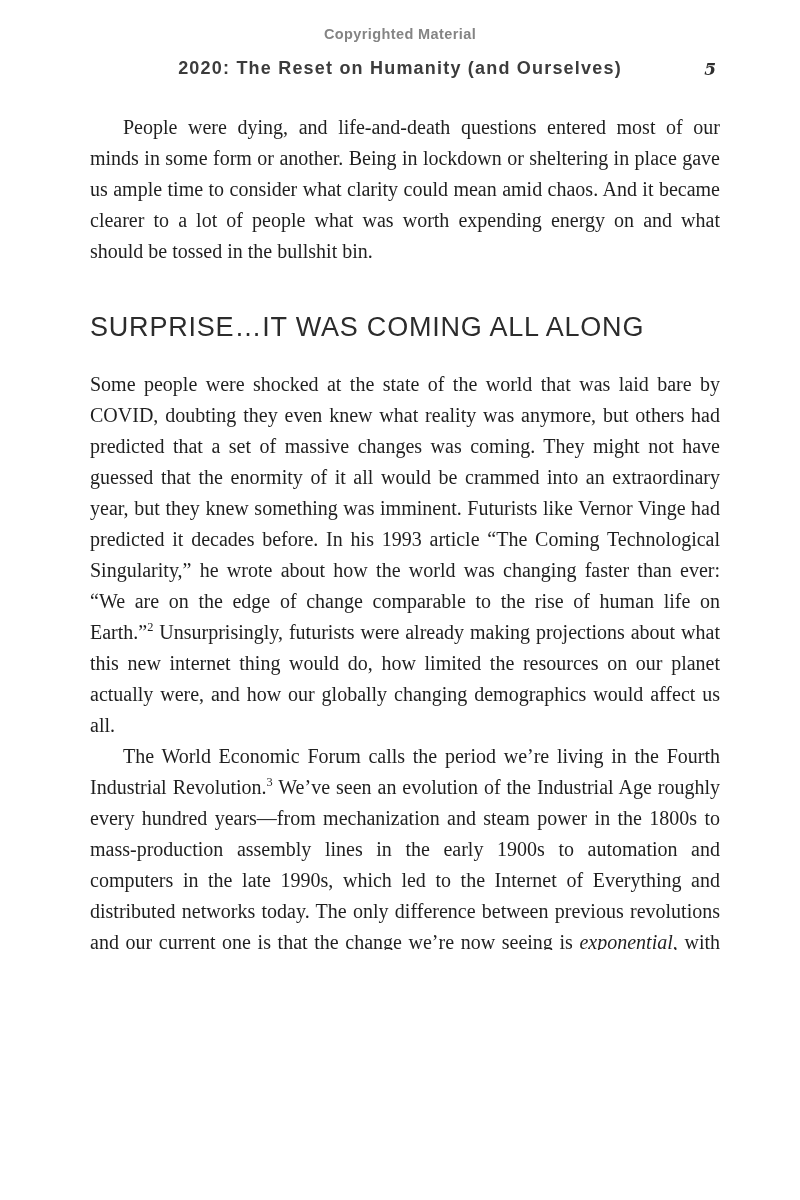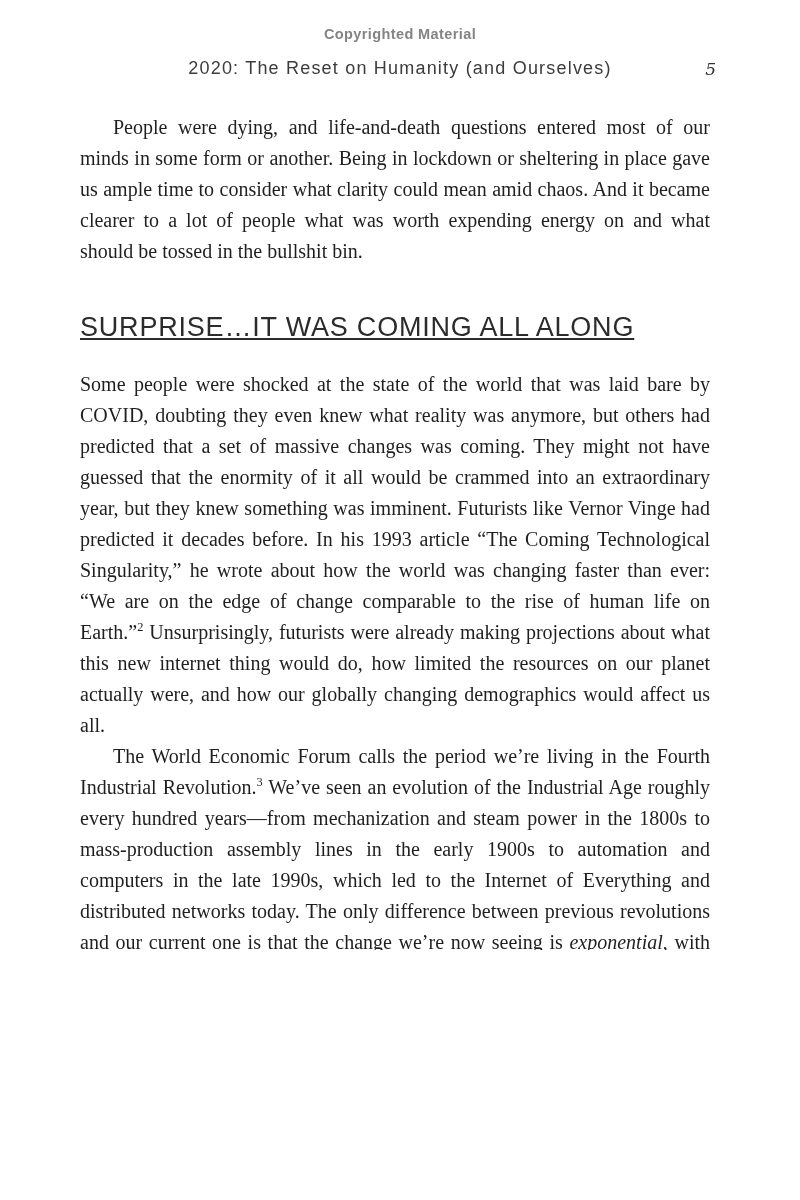--- a/index.html
+++ b/index.html
@@ -28,20 +28,21 @@
   }
   .copyright-notice.top { top: 26px; }
   .copyright-notice.bottom { top: 1152px; }
 
   .running-header {
     position: absolute;
     top: 58px;
     left: 0;
     width: 100%;
     height: 24px;
+    font-weight: bold;
   }
   .running-head-text {
     display: block;
     text-align: center;
     font-family: "Liberation Sans", sans-serif;
     font-size: 18px;
     letter-spacing: 1.2px;
     color: #3c3c3c;
   }
   .page-number {
@@ -50,21 +51,21 @@
     top: 1px;
     font-family: "DejaVu Serif", serif;
     font-style: italic;
     font-size: 17px;
     color: #2f2f2f;
   }
 
   .body-text {
     position: absolute;
     top: 112px;
-    left: 80px;
+    left: 90px;
     width: 630px;
     font-size: 20px;
     line-height: 31px;
     color: #1f1f1f;
     text-align: justify;
     hyphens: manual;
     -webkit-hyphens: manual;
   }
   .para {
     margin: 0;
@@ -75,21 +76,20 @@
   .section-heading {
     margin: 44px 0 26px 0;
     font-family: "Liberation Sans", sans-serif;
     font-weight: 500;
     font-size: 27px;
     line-height: 32px;
     letter-spacing: 0.8px;
     color: #2c2c2c;
     text-align: left;
     text-align-last: left;
-    text-decoration: underline;
   }
   sup.fn {
     font-size: 0.62em;
     line-height: 0;
     vertical-align: super;
   }
   em.emph { font-style: italic; }
 </style>
 </head>
 <body>

